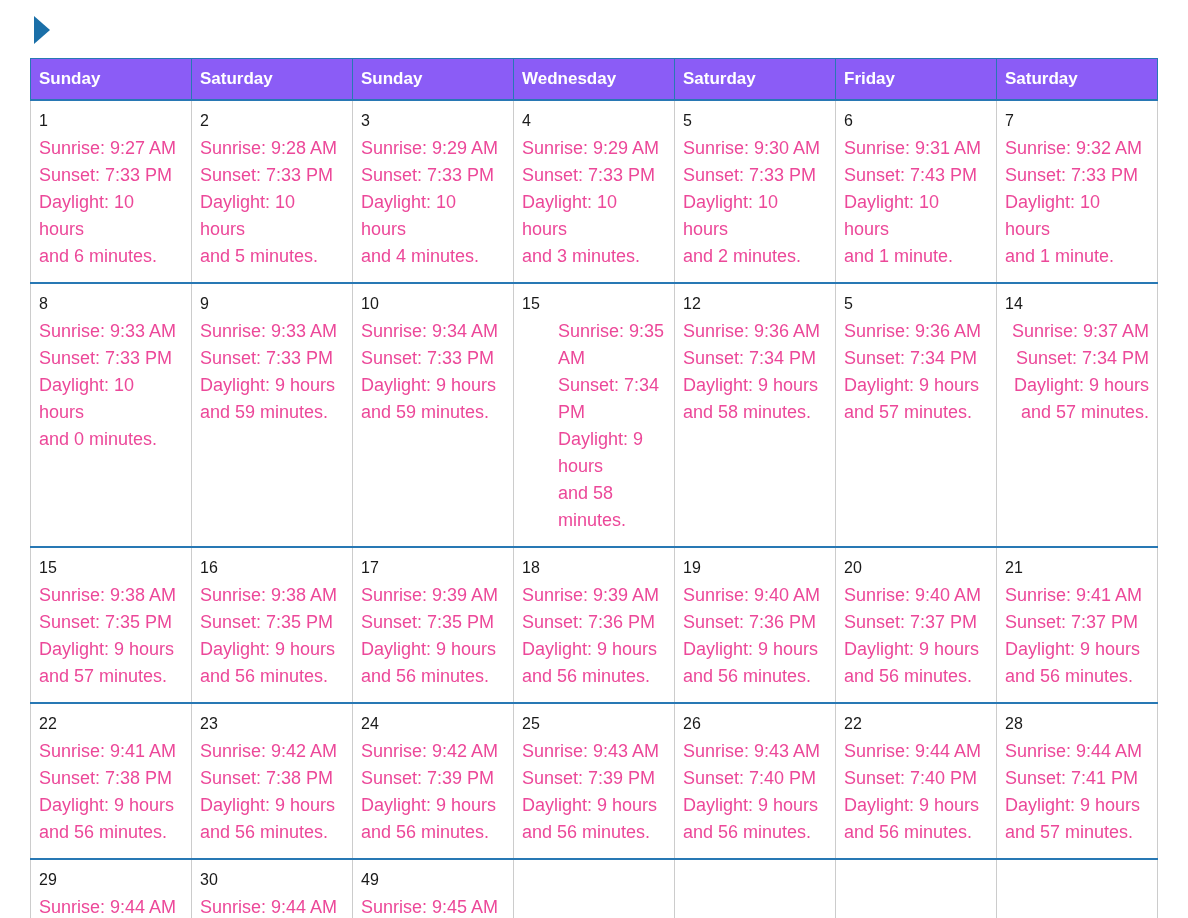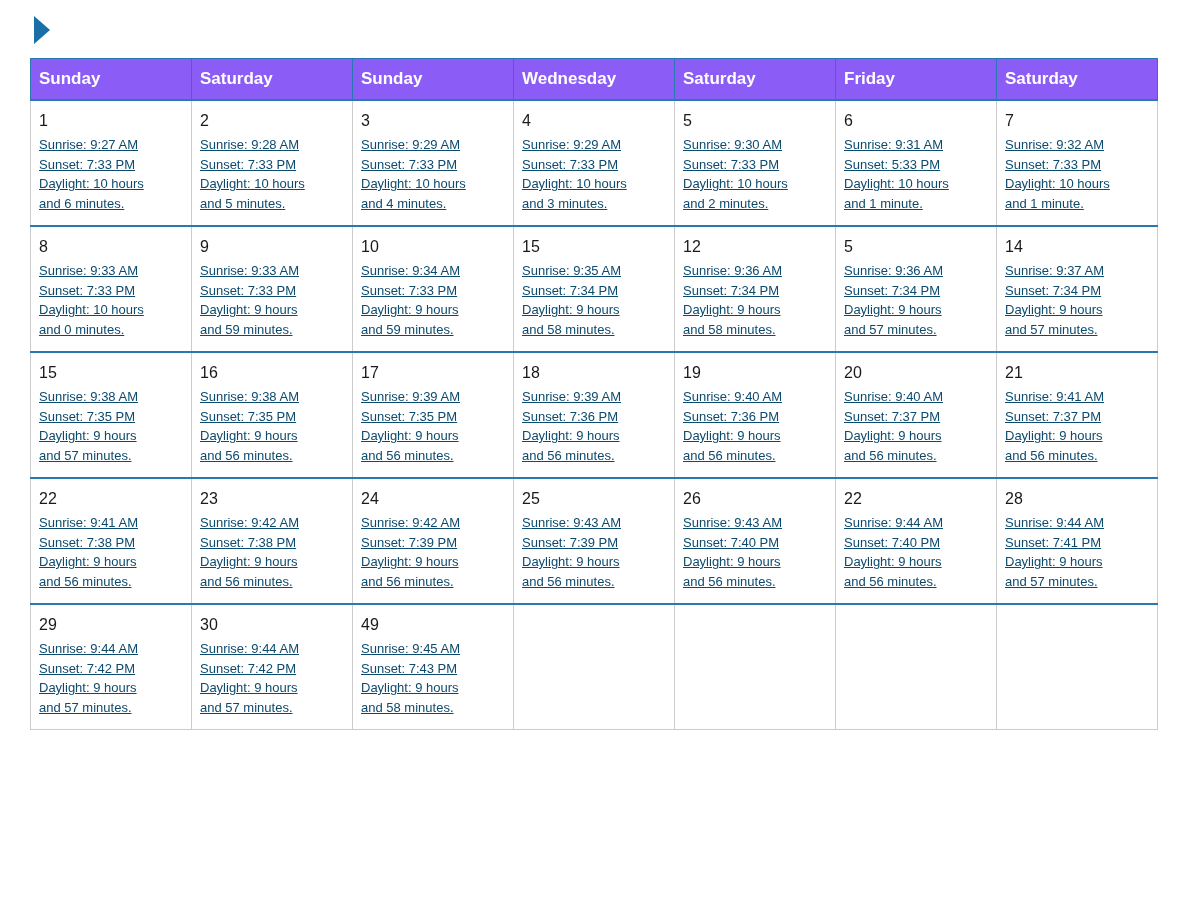--- a/index.html
+++ b/index.html
@@ -88,24 +88,23 @@
       border-top: 2px solid #2878b4;
     }
     .day-num {
       font-size: 16px;
       font-weight: normal;
       color: #1a1a1a;
       display: block;
       margin-bottom: 2px;
     }
     .day-info {
-      font-size: 13px;
-      color: #0c4a6e;
+      font-size: 18px;
+      color: #ec4899;
       line-height: 1.5;
-      text-decoration: underline;
     }
     td.empty {
       border-top: 2px solid #2878b4;
     }
   </style>
 </head>
 <body>
 
 <div class="header">
   <div class="logo">
@@ -166,21 +165,21 @@
         <td>
           <span class="day-num">5</span>
           <div class="day-info" style="white-space: pre-line;">Sunrise: 9:30 AM
 Sunset: 7:33 PM
 Daylight: 10 hours
 and 2 minutes.</div>
         </td>
         <td>
           <span class="day-num">6</span>
           <div class="day-info" style="white-space: pre-line;">Sunrise: 9:31 AM
-Sunset: 5:33 PM
+Sunset: 7:43 PM
 Daylight: 10 hours
 and 1 minute.</div>
         </td>
         <td>
           <span class="day-num">7</span>
           <div class="day-info" style="white-space: pre-line;">Sunrise: 9:32 AM
 Sunset: 7:33 PM
 Daylight: 10 hours
 and 1 minute.</div>
         </td>
@@ -202,42 +201,42 @@
         </td>
         <td>
           <span class="day-num">10</span>
           <div class="day-info" style="white-space: pre-line;">Sunrise: 9:34 AM
 Sunset: 7:33 PM
 Daylight: 9 hours
 and 59 minutes.</div>
         </td>
         <td>
           <span class="day-num">15</span>
-          <div class="day-info" style="white-space: pre-line;">Sunrise: 9:35 AM
+          <div class="day-info" style="white-space: pre-line; margin-left: 36px;">Sunrise: 9:35 AM
 Sunset: 7:34 PM
 Daylight: 9 hours
 and 58 minutes.</div>
         </td>
         <td>
           <span class="day-num">12</span>
           <div class="day-info" style="white-space: pre-line;">Sunrise: 9:36 AM
 Sunset: 7:34 PM
 Daylight: 9 hours
 and 58 minutes.</div>
         </td>
         <td>
           <span class="day-num">5</span>
           <div class="day-info" style="white-space: pre-line;">Sunrise: 9:36 AM
 Sunset: 7:34 PM
 Daylight: 9 hours
 and 57 minutes.</div>
         </td>
         <td>
           <span class="day-num">14</span>
-          <div class="day-info" style="white-space: pre-line;">Sunrise: 9:37 AM
+          <div class="day-info" style="white-space: pre-line; text-align: right;">Sunrise: 9:37 AM
 Sunset: 7:34 PM
 Daylight: 9 hours
 and 57 minutes.</div>
         </td>
       </tr>
       <tr>
         <td>
           <span class="day-num">15</span>
           <div class="day-info" style="white-space: pre-line;">Sunrise: 9:38 AM
 Sunset: 7:35 PM

